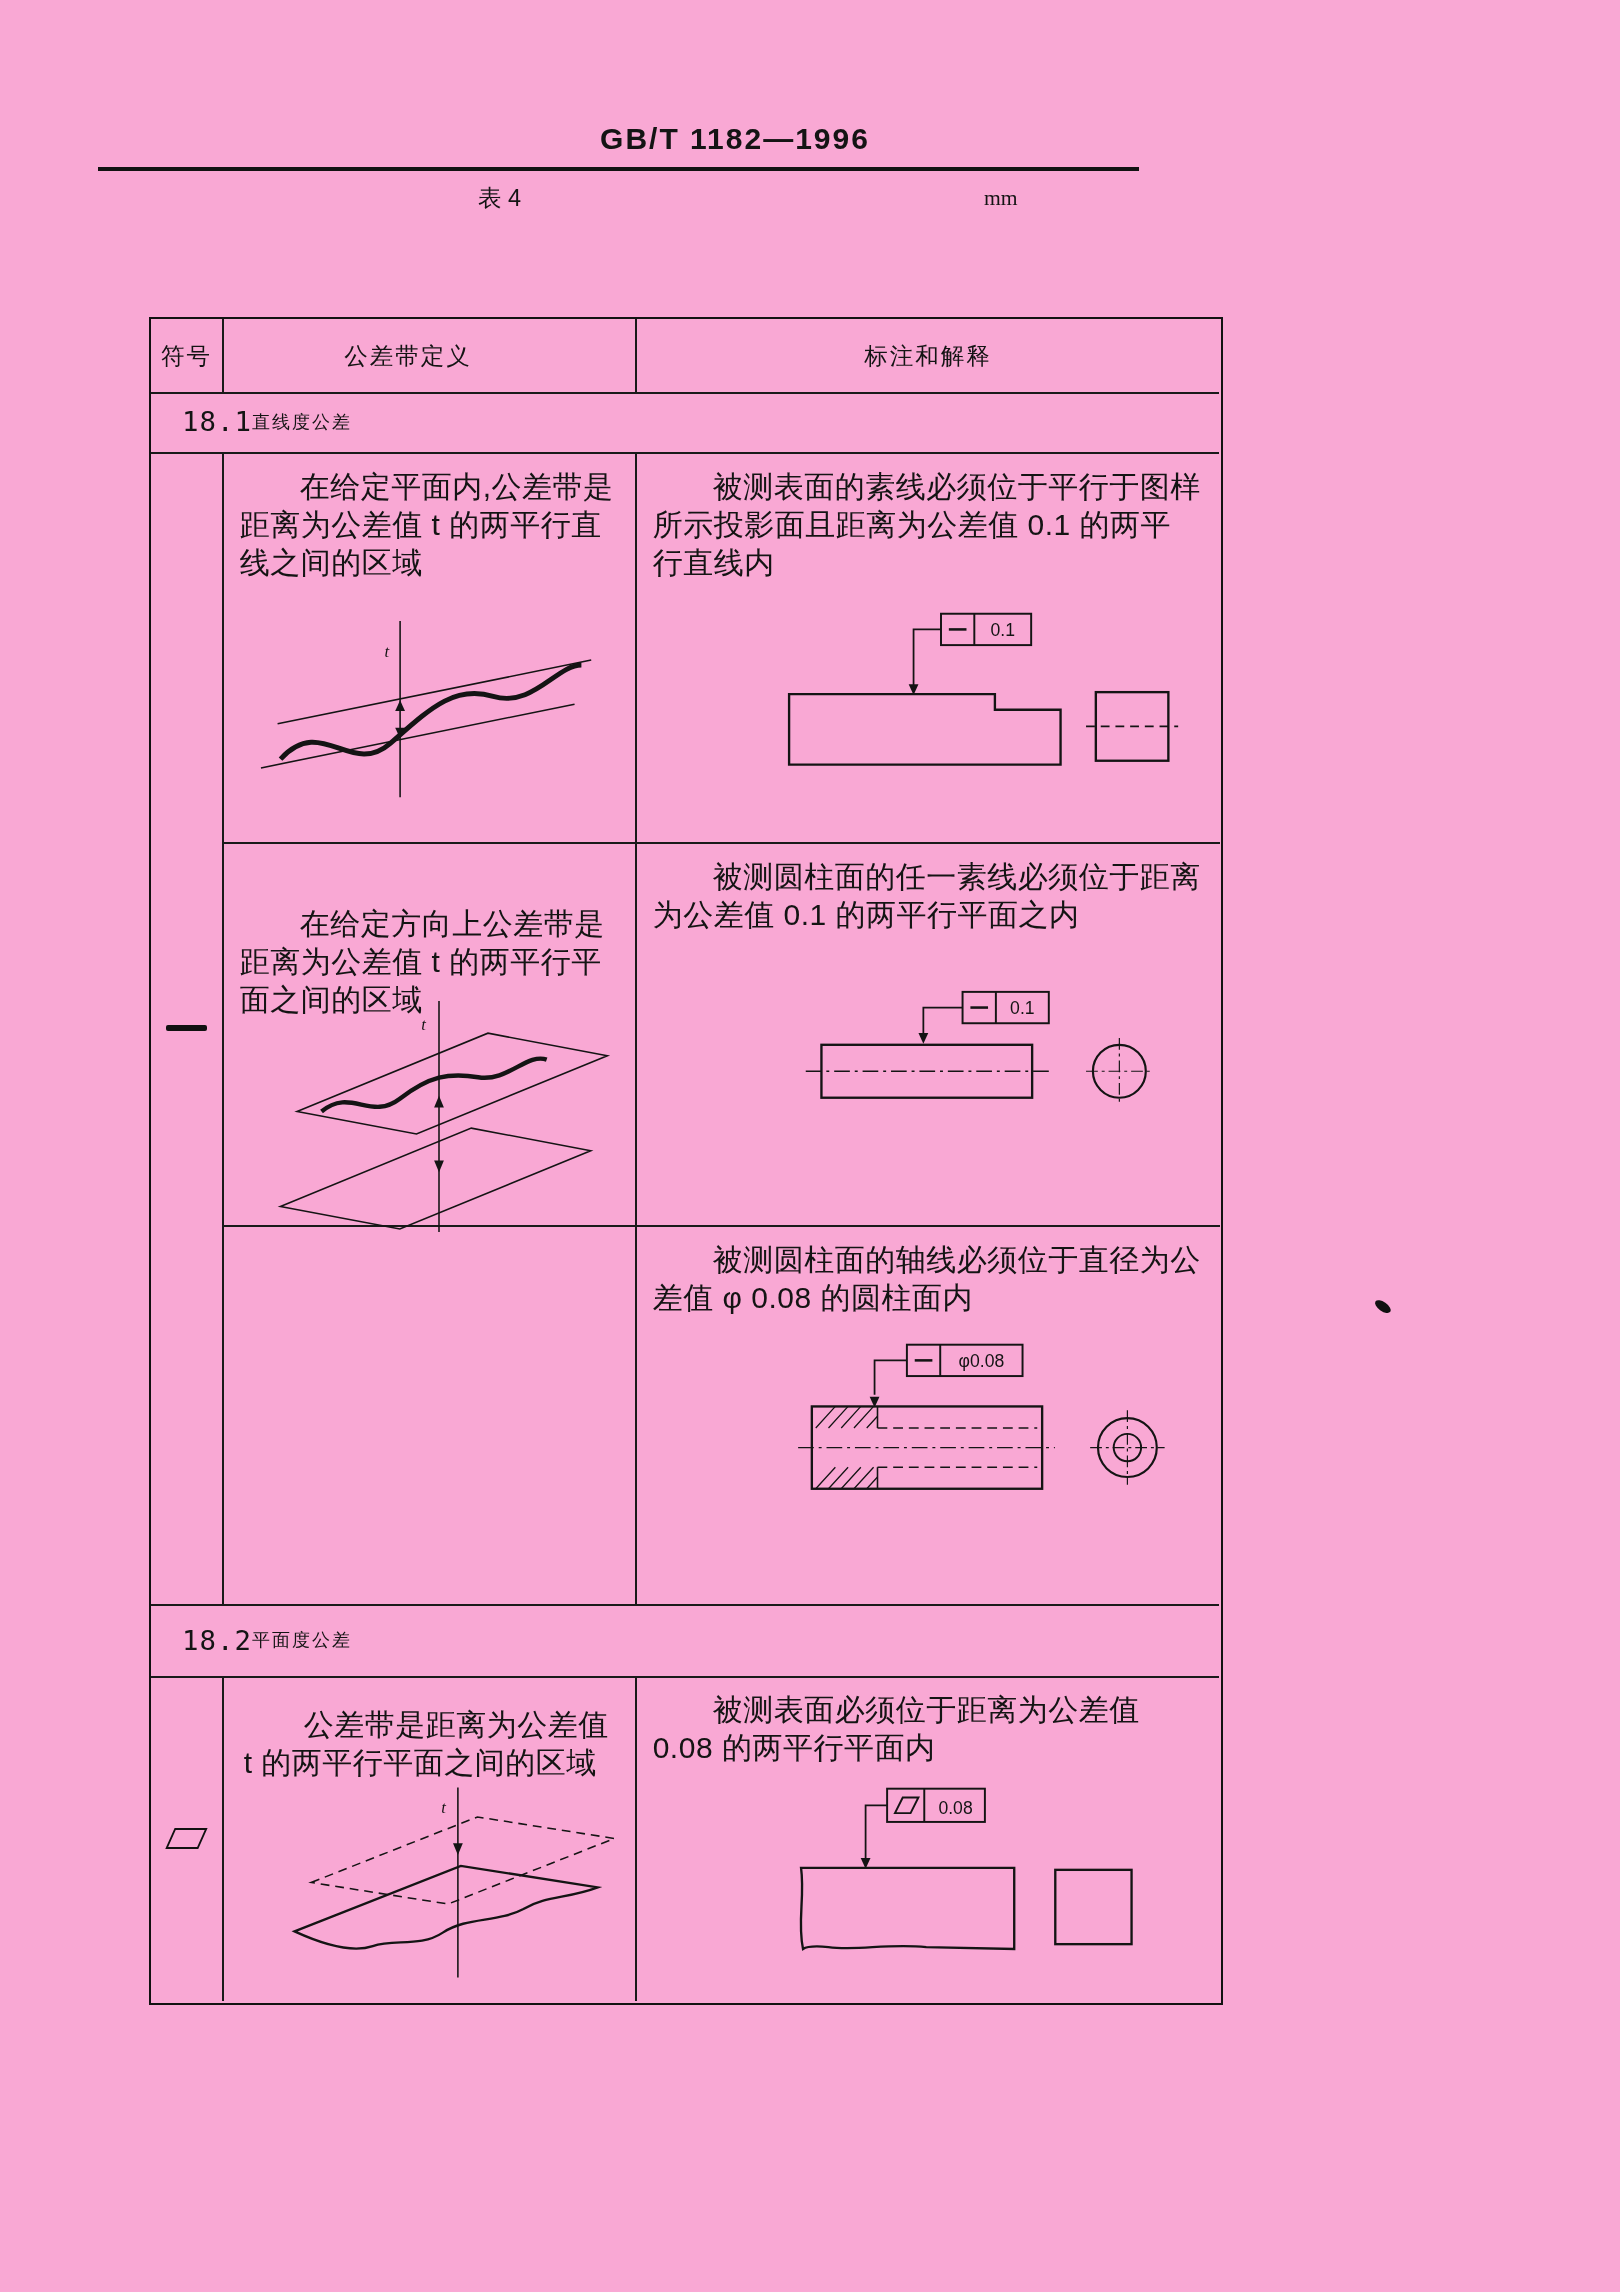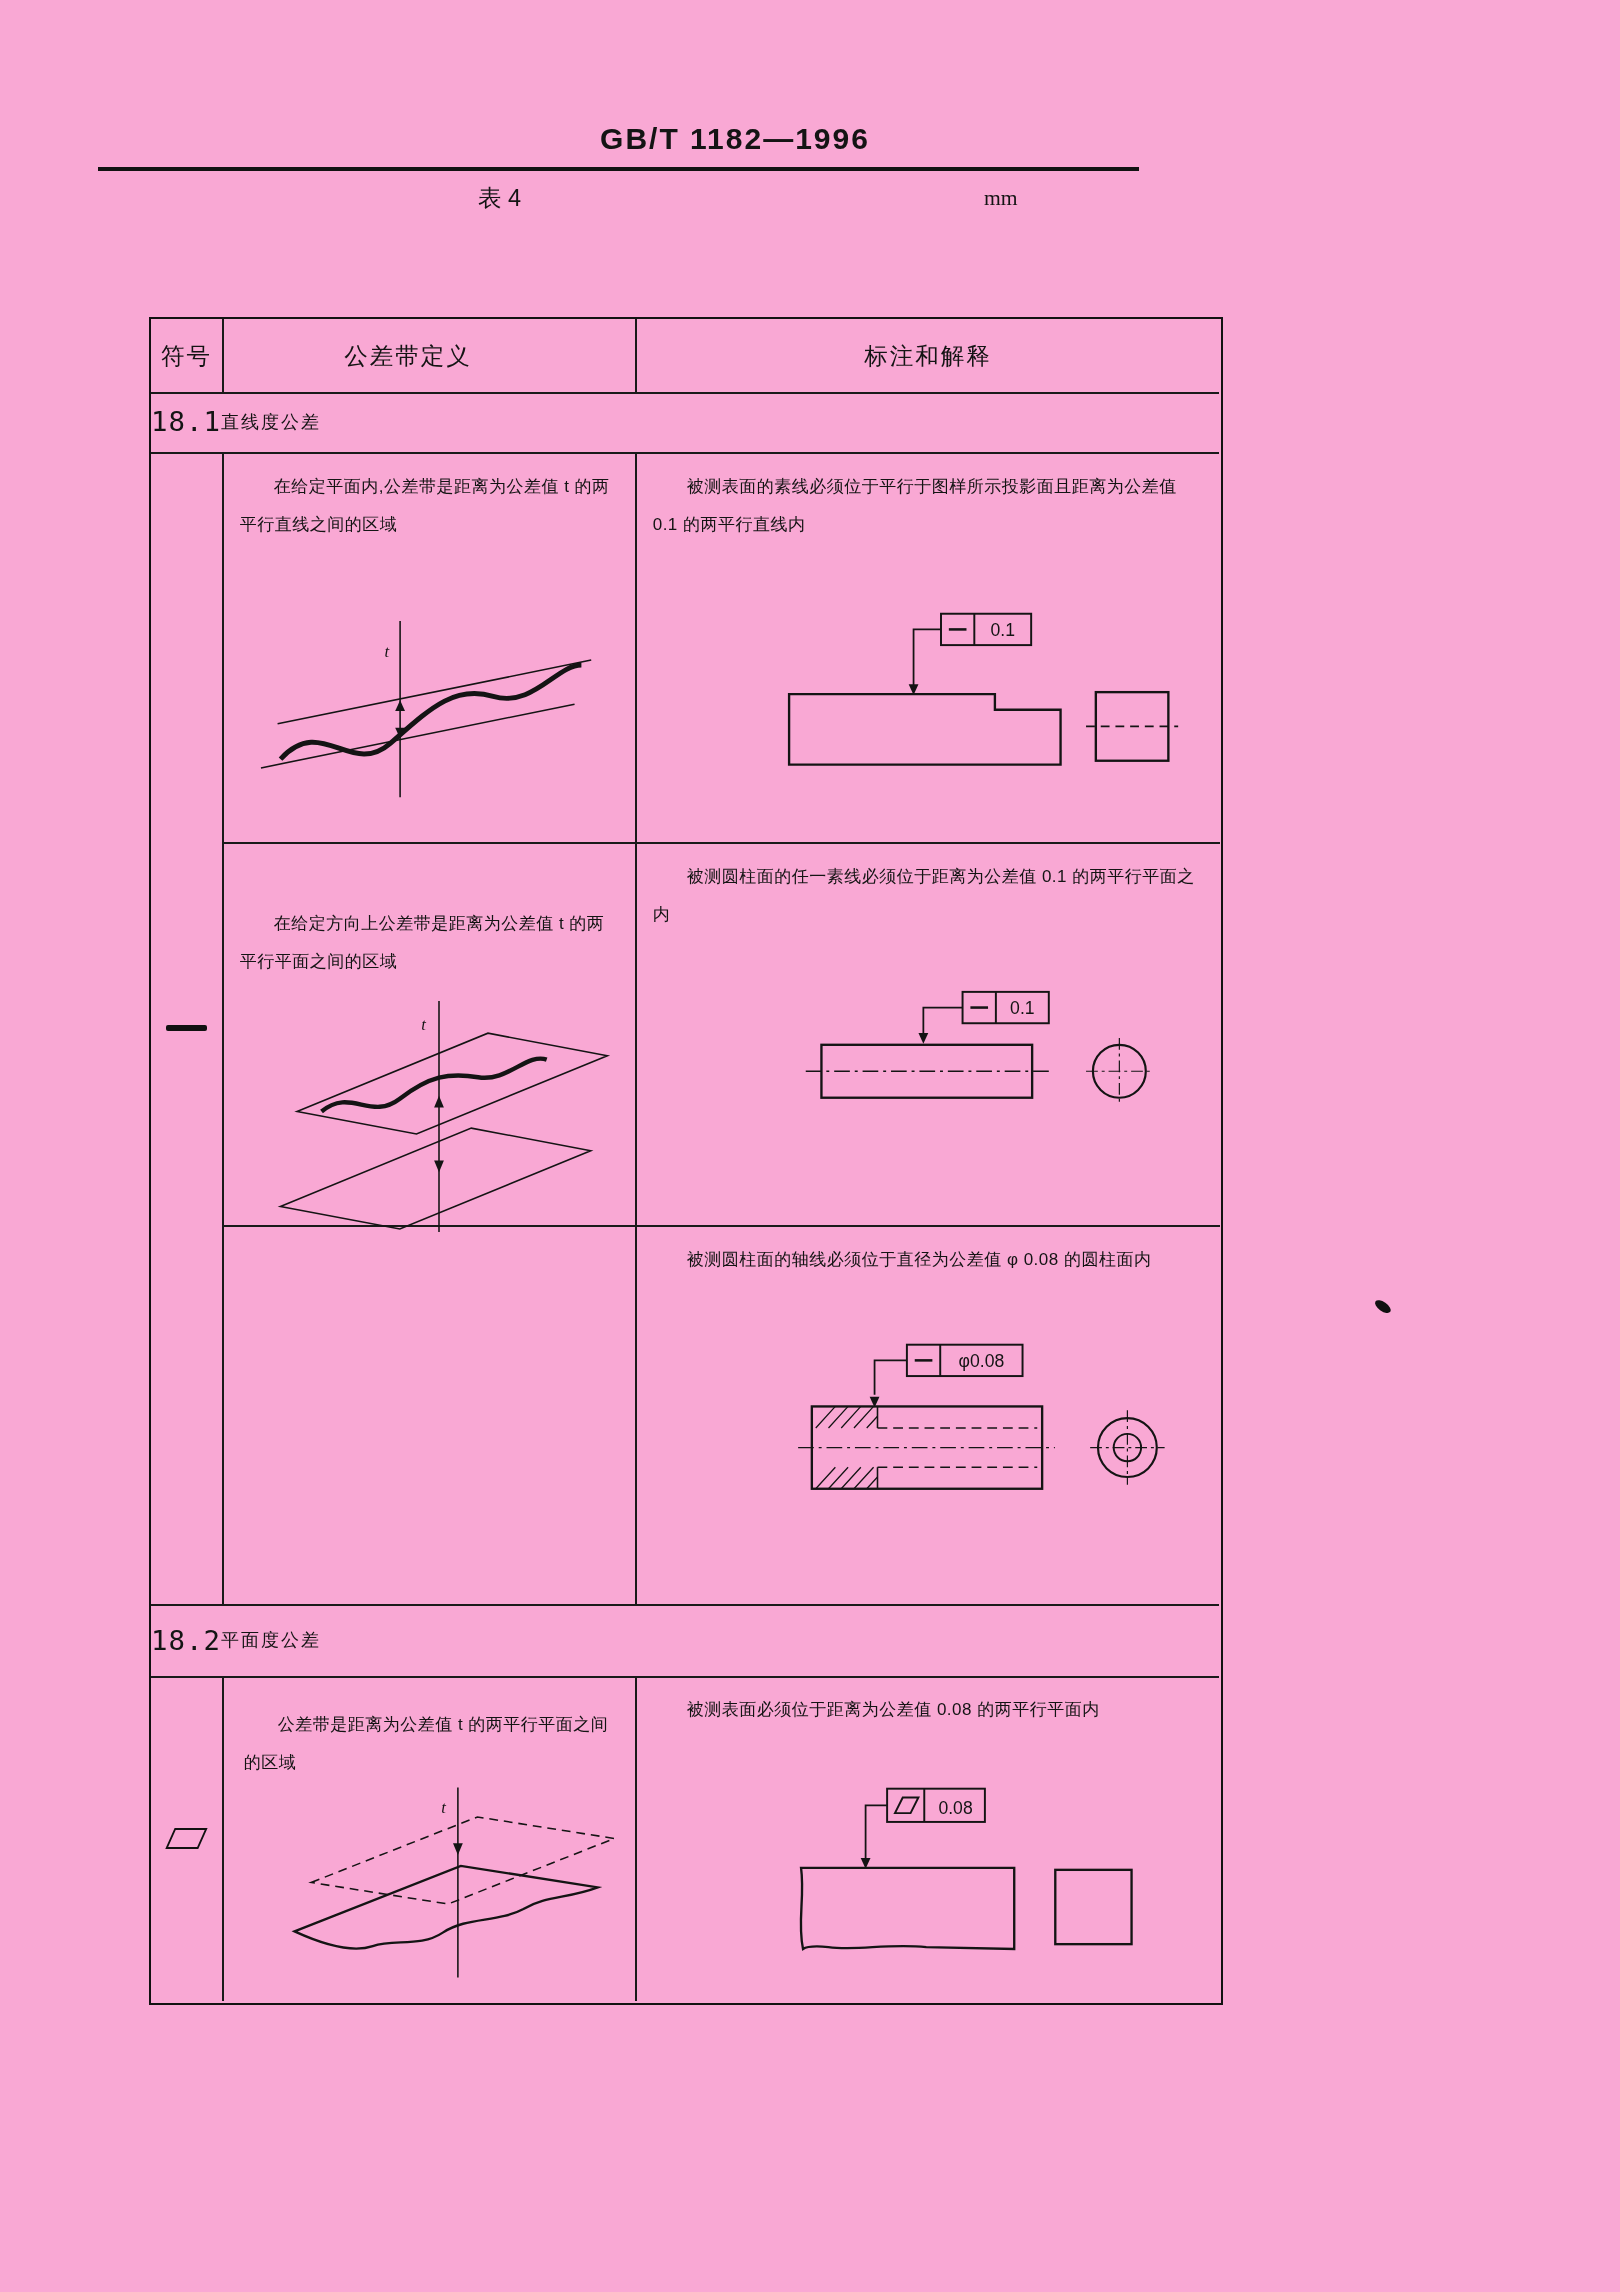--- a/index.html
+++ b/index.html
@@ -15,27 +15,27 @@
   .caption{top:182px;left:478px;font-size:23.5px;}
   .unit{top:186px;left:984px;font-size:21.6px;font-family:"Liberation Serif",serif;}
 
   .gtable{top:317px;left:149px;width:1074px;height:1688px;border:2.9px solid #121212;box-sizing:border-box;}
   .hline,.vline{position:absolute;background:#1a1a1a;}
   .hline{height:2px;}
   .vline{width:2px;}
 
   .cell{position:absolute;box-sizing:border-box;}
   .thead{display:flex;align-items:center;justify-content:center;font-size:23.5px;letter-spacing:2px;}
-  .secrow{display:flex;align-items:center;padding-left:0;}
+  .secrow{display:flex;align-items:center;padding-left:31px;}
   .clause{font-family:"DejaVu Sans Mono",monospace;font-size:27.4px;letter-spacing:1px;}
   .sectitle{font-size:18px;letter-spacing:2px;}
   .symcell{display:flex;align-items:center;justify-content:center;}
   .bar{width:41px;height:6.9px;background:#111;border-radius:2px;}
   .pgram{width:29px;height:16.7px;border:2.9px solid #111;transform:skewX(-24deg);}
-  .para{margin:0;padding:13.7px 17.6px 0 15.7px;font-size:17px;line-height:38px;
+  .para{margin:0;padding:13.7px 17.6px 0 15.7px;font-size:30px;line-height:38px;
     text-indent:2em;letter-spacing:0.5px;}
   svg{position:absolute;overflow:visible;}
   svg *{vector-effect:none;}
   .ln{stroke:#141414;fill:none;}
   .svgt{font:italic 17px "Liberation Serif","DejaVu Serif",serif;fill:#141414;}
   .svgv{font:18px "Liberation Sans","DejaVu Sans",sans-serif;fill:#141414;}
   .speck{top:1302px;left:1374px;width:17.6px;height:8.8px;background:#101010;
     border-radius:50%;transform:rotate(35deg);}
 </style>
 </head>

